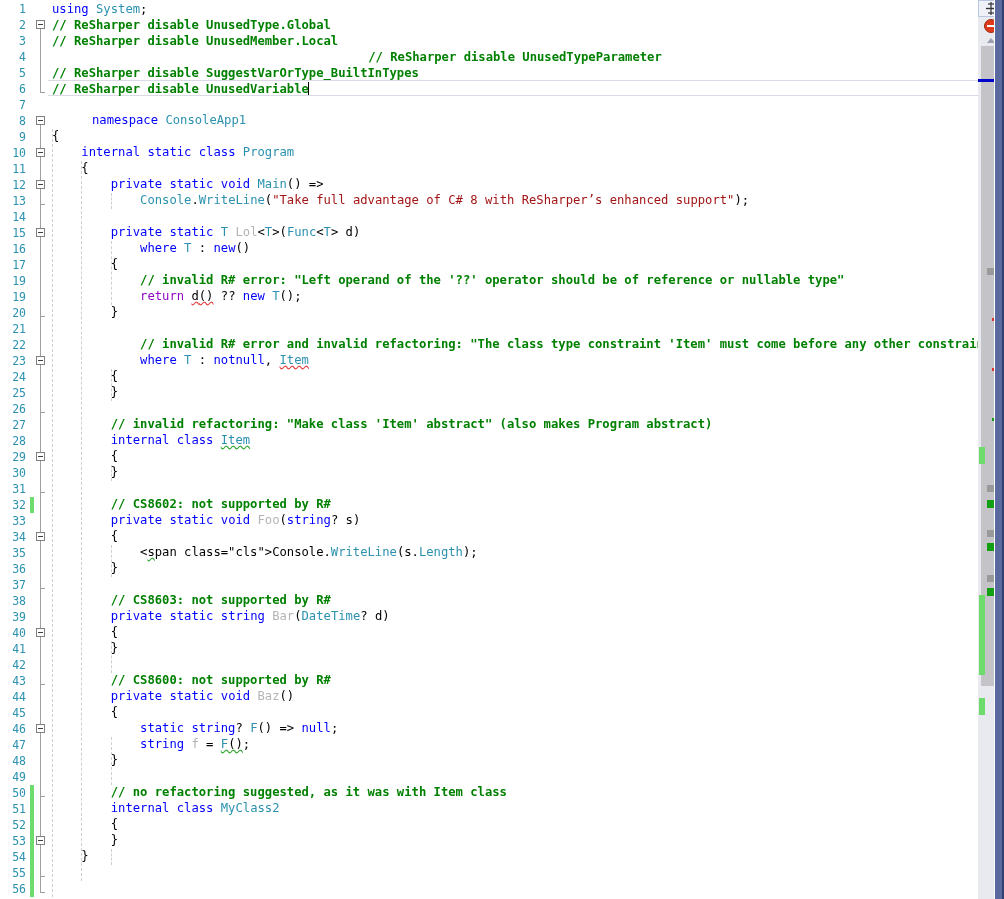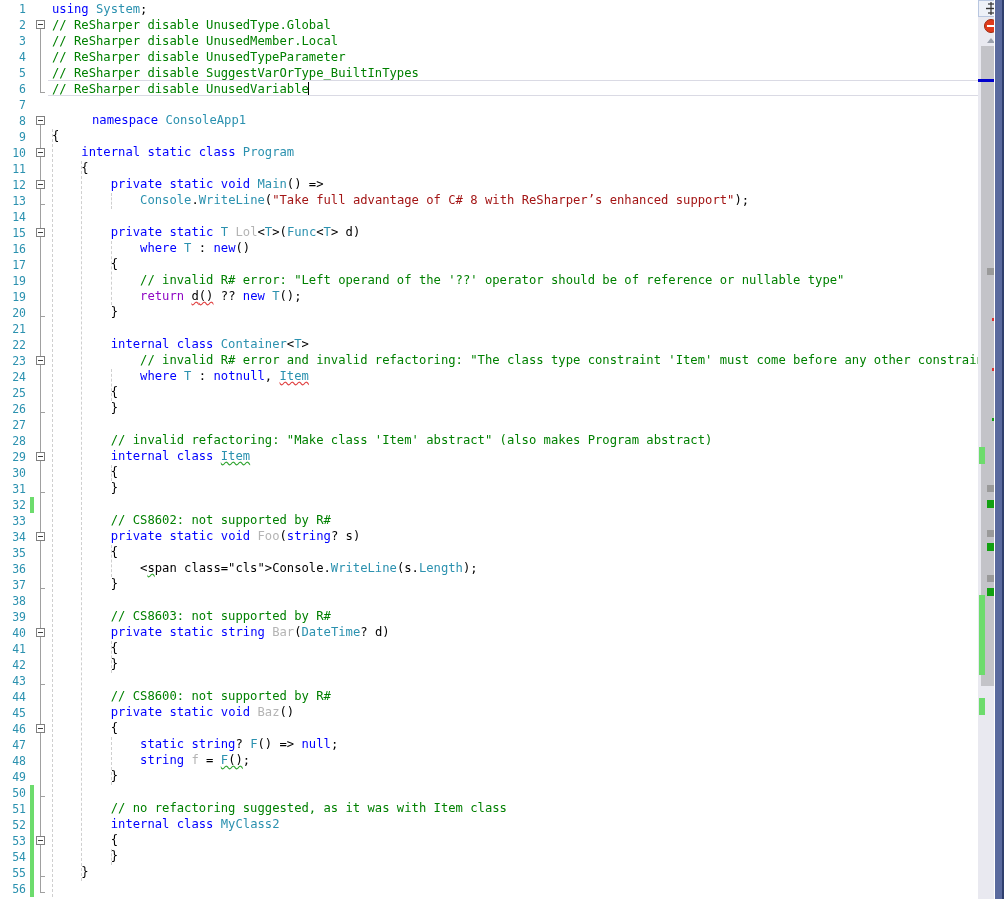--- a/index.html
+++ b/index.html
@@ -93,21 +93,21 @@
   
   .iguide {
     position: absolute;
     width: 0px;
     border-left: 1px dashed #cfcfcf;
   }
 
   
   .kw      { color: #0000ff; }
   .cls     { color: #2b91af; }
-  .cmt     { color: #008000; }
+  .cmt     { color: #008000; font-weight: bold; }
   .str     { color: #a31515; }
   .unused  { color: #b4b4b4; }
   .ctrlkw  { color: #8f08c4; }
   .plain   { color: #000000; }
 
   
   .sq-red {
     text-decoration: underline wavy #e04040;
     text-decoration-skip-ink: none;
   }
@@ -269,39 +269,38 @@
       <div class="foldbox" style="top: 532px;"></div>
       <div class="foldbox" style="top: 628px;"></div>
       <div class="foldbox" style="top: 724px;"></div>
       <div class="foldbox" style="top: 836px;"></div>
     </div>
 
   <div class="codearea" id="codearea">
       <div class="code-line" style="padding-left: 4px;"><span class="kw">using</span> <span class="cls">System</span>;</div>
       <div class="code-line" style="padding-left: 4px;"><span class="cmt">// ReSharper disable UnusedType.Global</span></div>
       <div class="code-line" style="padding-left: 4px;"><span class="cmt">// ReSharper disable UnusedMember.Local</span></div>
-      <div class="code-line" style="padding-left: 4px;"><span class="cmt">// ReSharper disable UnusedTypeParameter</span></div>
+      <div class="code-line" style="padding-left: 4px; text-align: center;"><span class="cmt">// ReSharper disable UnusedTypeParameter</span></div>
       <div class="code-line" style="padding-left: 4px;"><span class="cmt">// ReSharper disable SuggestVarOrType_BuiltInTypes</span></div>
       <div class="code-line cur-line" style="padding-left: 4px;"><span class="cmt">// ReSharper disable UnusedVariable</span><span class="caret"></span></div>
       <div class="code-line" style="padding-left: 4px;"></div>
       <div class="code-line" style="padding-left: 4px; margin-left: 40px;"><span class="kw">namespace</span> <span class="cls">ConsoleApp1</span></div>
       <div class="code-line" style="padding-left: 4px;">{</div>
       <div class="code-line" style="padding-left: 4px;">    <span class="kw">internal</span> <span class="kw">static</span> <span class="kw">class</span> <span class="cls">Program</span></div>
       <div class="code-line" style="padding-left: 4px;">    {</div>
       <div class="code-line" style="padding-left: 4px;">        <span class="kw">private</span> <span class="kw">static</span> <span class="kw">void</span> <span class="cls">Main</span>() =&gt;</div>
       <div class="code-line" style="padding-left: 4px;">            <span class="cls">Console</span>.<span class="cls">WriteLine</span>(<span class="str">"Take full advantage of C# 8 with ReSharper’s enhanced support"</span>);</div>
       <div class="code-line" style="padding-left: 4px;"></div>
       <div class="code-line" style="padding-left: 4px;">        <span class="kw">private</span> <span class="kw">static</span> <span class="cls">T</span> <span class="unused">Lol</span>&lt;<span class="cls">T</span>&gt;(<span class="cls">Func</span>&lt;<span class="cls">T</span>&gt; <span class="plain">d</span>)</div>
       <div class="code-line" style="padding-left: 4px;">            <span class="kw">where</span> <span class="cls">T</span> : <span class="kw">new</span>()</div>
       <div class="code-line" style="padding-left: 4px;">        {</div>
       <div class="code-line" style="padding-left: 4px;">            <span class="cmt">// invalid R# error: "Left operand of the '??' operator should be of reference or nullable type"</span></div>
       <div class="code-line" style="padding-left: 4px;">            <span class="ctrlkw">return</span> <span class="sq-red"><span class="plain">d</span>()</span> ?? <span class="kw">new</span> <span class="cls">T</span>();</div>
       <div class="code-line" style="padding-left: 4px;">        }</div>
       <div class="code-line" style="padding-left: 4px;"></div>
-      <div class="code-line" style="padding-left: 4px;">        <span class="kw">internal</span> <span class="kw">class</span> <span class="cls">Container</span>&lt;<span class="cls">T</span>&gt;</div>
       <div class="code-line" style="padding-left: 4px;">            <span class="cmt">// invalid R# error and invalid refactoring: "The class type constraint 'Item' must come before any other constraints"</span></div>
       <div class="code-line" style="padding-left: 4px;">            <span class="kw">where</span> <span class="cls">T</span> : <span class="kw">notnull</span>, <span class="sq-red"><span class="cls">Item</span></span></div>
       <div class="code-line" style="padding-left: 4px;">        {</div>
       <div class="code-line" style="padding-left: 4px;">        }</div>
       <div class="code-line" style="padding-left: 4px;"></div>
       <div class="code-line" style="padding-left: 4px;">        <span class="cmt">// invalid refactoring: "Make class 'Item' abstract" (also makes Program abstract)</span></div>
       <div class="code-line" style="padding-left: 4px;">        <span class="kw">internal</span> <span class="kw">class</span> <span class="sq-grn"><span class="cls">Item</span></span></div>
       <div class="code-line" style="padding-left: 4px;">        {</div>
       <div class="code-line" style="padding-left: 4px;">        }</div>
       <div class="code-line" style="padding-left: 4px;"></div>

